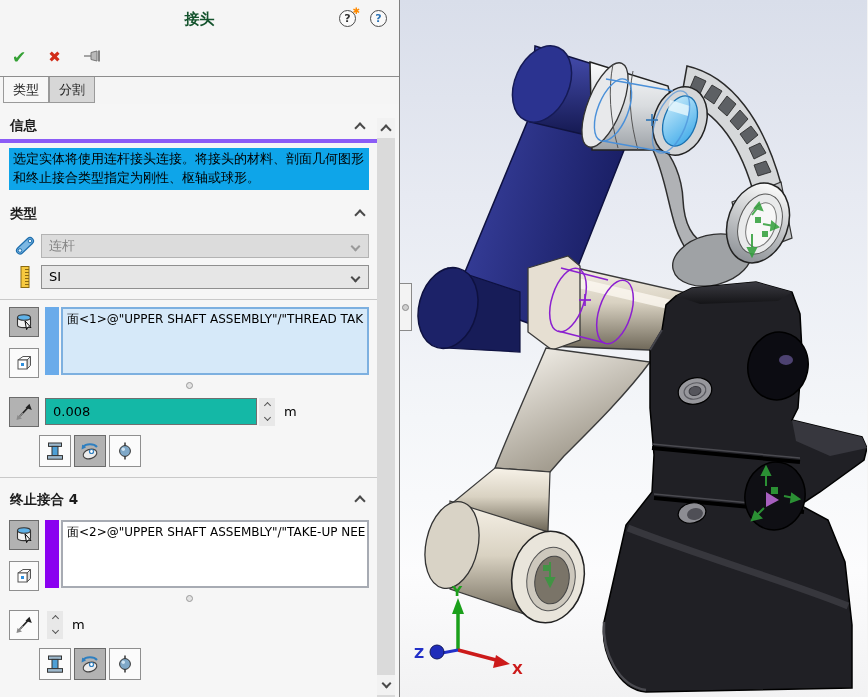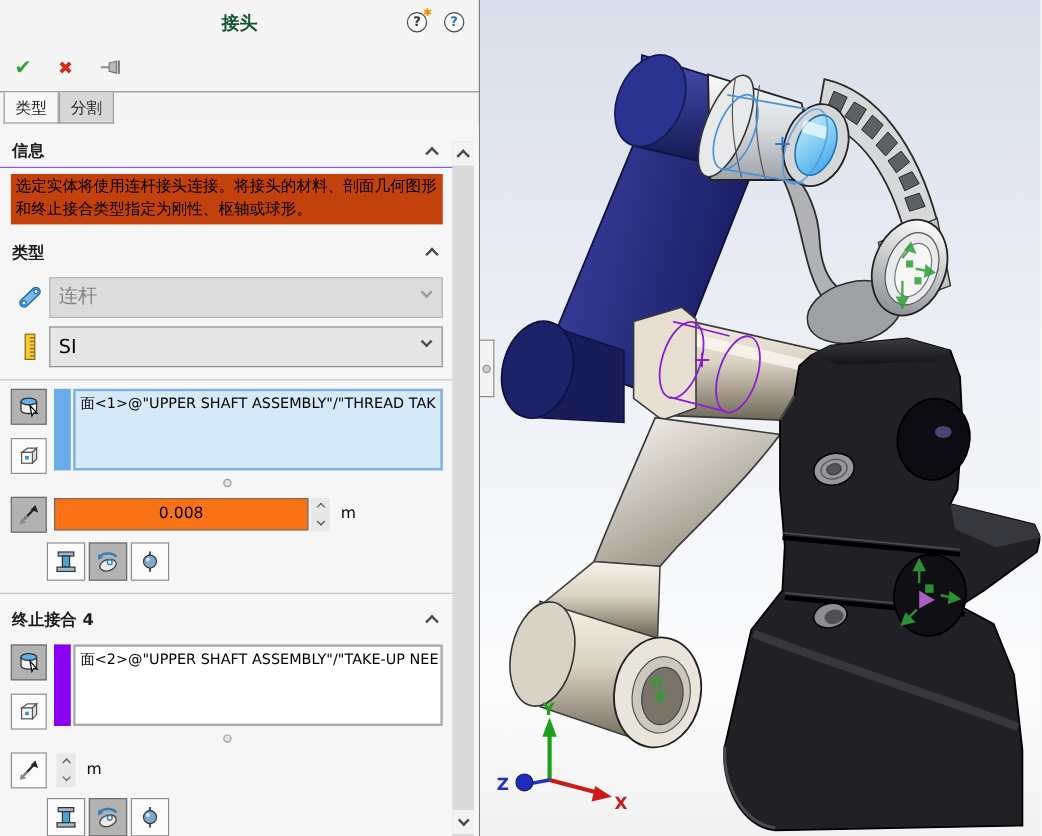--- a/index.html
+++ b/index.html
@@ -26,33 +26,33 @@
   .pm-tabs { height:28px; border-top:1px solid #8d8d8d; display:flex; padding-left:3px; }
   .pm-tab { height:26px; padding:4px 9px 0; font-size:13px; color:#222;
     border:1px solid #9a9a9a; border-top:none; background:#d7d7d7; }
   .pm-tab.active { background:#f7f7f7; }
 
   .pm-body { position:relative; height:593px; background:#f6f6f6; }
   .pm-scroll { position:absolute; left:0; top:0; width:378px; height:593px; overflow:hidden; }
 
   .sec-hdr { display:flex; align-items:center; justify-content:space-between;
     padding:5px 14px 4px 10px; font-size:13.5px; font-weight:bold; color:#1c1c1c; margin-top:8px; }
-  .sec-hdr.underlined { border-bottom:1px solid #8b5cf6; }
+  .sec-hdr.underlined { border-bottom:4px solid #8b5cf6; }
   .chev-up { width:8px; height:8px; border-left:2px solid #4a4a4a; border-top:2px solid #4a4a4a;
     transform:rotate(45deg); margin-top:3px; }
   .chev-down { width:7px; height:7px; border-left:2px solid #4a4a4a; border-top:2px solid #4a4a4a;
     transform:rotate(225deg); margin-bottom:3px; }
 
-  .info-box { margin:5px 9px 10px; background:#c2410c; padding:2px 4px;
+  .info-box { margin:5px 9px 10px; background:#0ea5e9; padding:2px 4px;
     font-size:13px; line-height:1.45; color:#000; }
 
   .row { display:flex; align-items:center; margin:7px 9px; }
   .icon-cell { width:32px; flex:none; display:flex; justify-content:center; }
   .dropdown { flex:1; height:24px; background:#e6e6e6; border:1px solid #8f8f8f;
-    display:flex; align-items:center; padding:16px 7px; font-size:16px; color:#000; position:relative; }
+    display:flex; align-items:center; padding:1px 7px; font-size:13px; color:#000; position:relative; }
   .dropdown .dd-chev { position:absolute; right:9px; top:8px; }
   .dropdown.disabled { background:#dcdcdc; border-color:#b3b3b3; color:#838383; }
   .dropdown.disabled .chev-down { border-color:#9a9a9a; }
 
   .divider { height:1px; background:#c9c9c9; margin-top:10px; }
 
   .sel-wrap { display:flex; align-items:flex-start; margin:7px 9px 0; }
   .btn-col { width:30px; flex:none; display:flex; flex-direction:column; gap:11px; margin-right:6px; }
   .tool-btn { width:30px; height:30px; border:1px solid #8f8f8f; background:#fbfbfb;
     display:flex; align-items:center; justify-content:center; }
@@ -60,22 +60,22 @@
   .color-bar { width:14px; height:68px; flex:none; margin-right:2px; }
   .bar-blue { background:#6aabea; }
   .bar-purple { background:#8a00f0; }
   .sel-box { flex:1; height:68px; background:#ffffff; border:2px solid #a7abb3;
     font-size:12px; color:#000; padding:2px 4px; overflow:hidden; white-space:nowrap; }
   .sel-box.active { background:#d6e9f9; border-color:#7db0e0; }
   .resize-dot { width:7px; height:7px; border-radius:50%; background:#e3e3e3;
     border:1px solid #9a9a9a; margin:4px auto 0; }
 
   .value-row { display:flex; align-items:center; margin:8px 9px 0; }
-  .num-input { width:212px; height:27px; border:1px solid #6f6f6f; background:#f97316;
-    font-size:13px; padding:0 7px; font-family:inherit; color:#000;text-align:center; }
+  .num-input { width:212px; height:27px; border:1px solid #6f6f6f; background:#14b8a6;
+    font-size:13px; padding:0 7px; font-family:inherit; color:#000; }
   .spinner { width:16px; height:28px; display:flex; flex-direction:column; background:#e8e8e8; margin-left:2px; }
   .spin-btn { flex:1; display:flex; align-items:center; justify-content:center; }
   .spin-up { width:5px; height:5px; border-left:1.7px solid #555; border-top:1.7px solid #555; transform:rotate(45deg); margin-top:2px; }
   .spin-dn { width:5px; height:5px; border-left:1.7px solid #555; border-top:1.7px solid #555; transform:rotate(225deg); margin-bottom:2px; }
   .unit { margin-left:9px; font-size:13px; color:#000; }
   .value-row .icon-cell { margin-right:6px; }
   .toggle-row { display:flex; gap:3px; margin:8px 9px 0 39px; }
   .toggle-btn { width:32px; height:32px; border:1px solid #8f8f8f; background:#fbfbfb;
     display:flex; align-items:center; justify-content:center; }
   .toggle-btn.pressed { background:#b2b2b2; border-color:#6b6b6b; }

